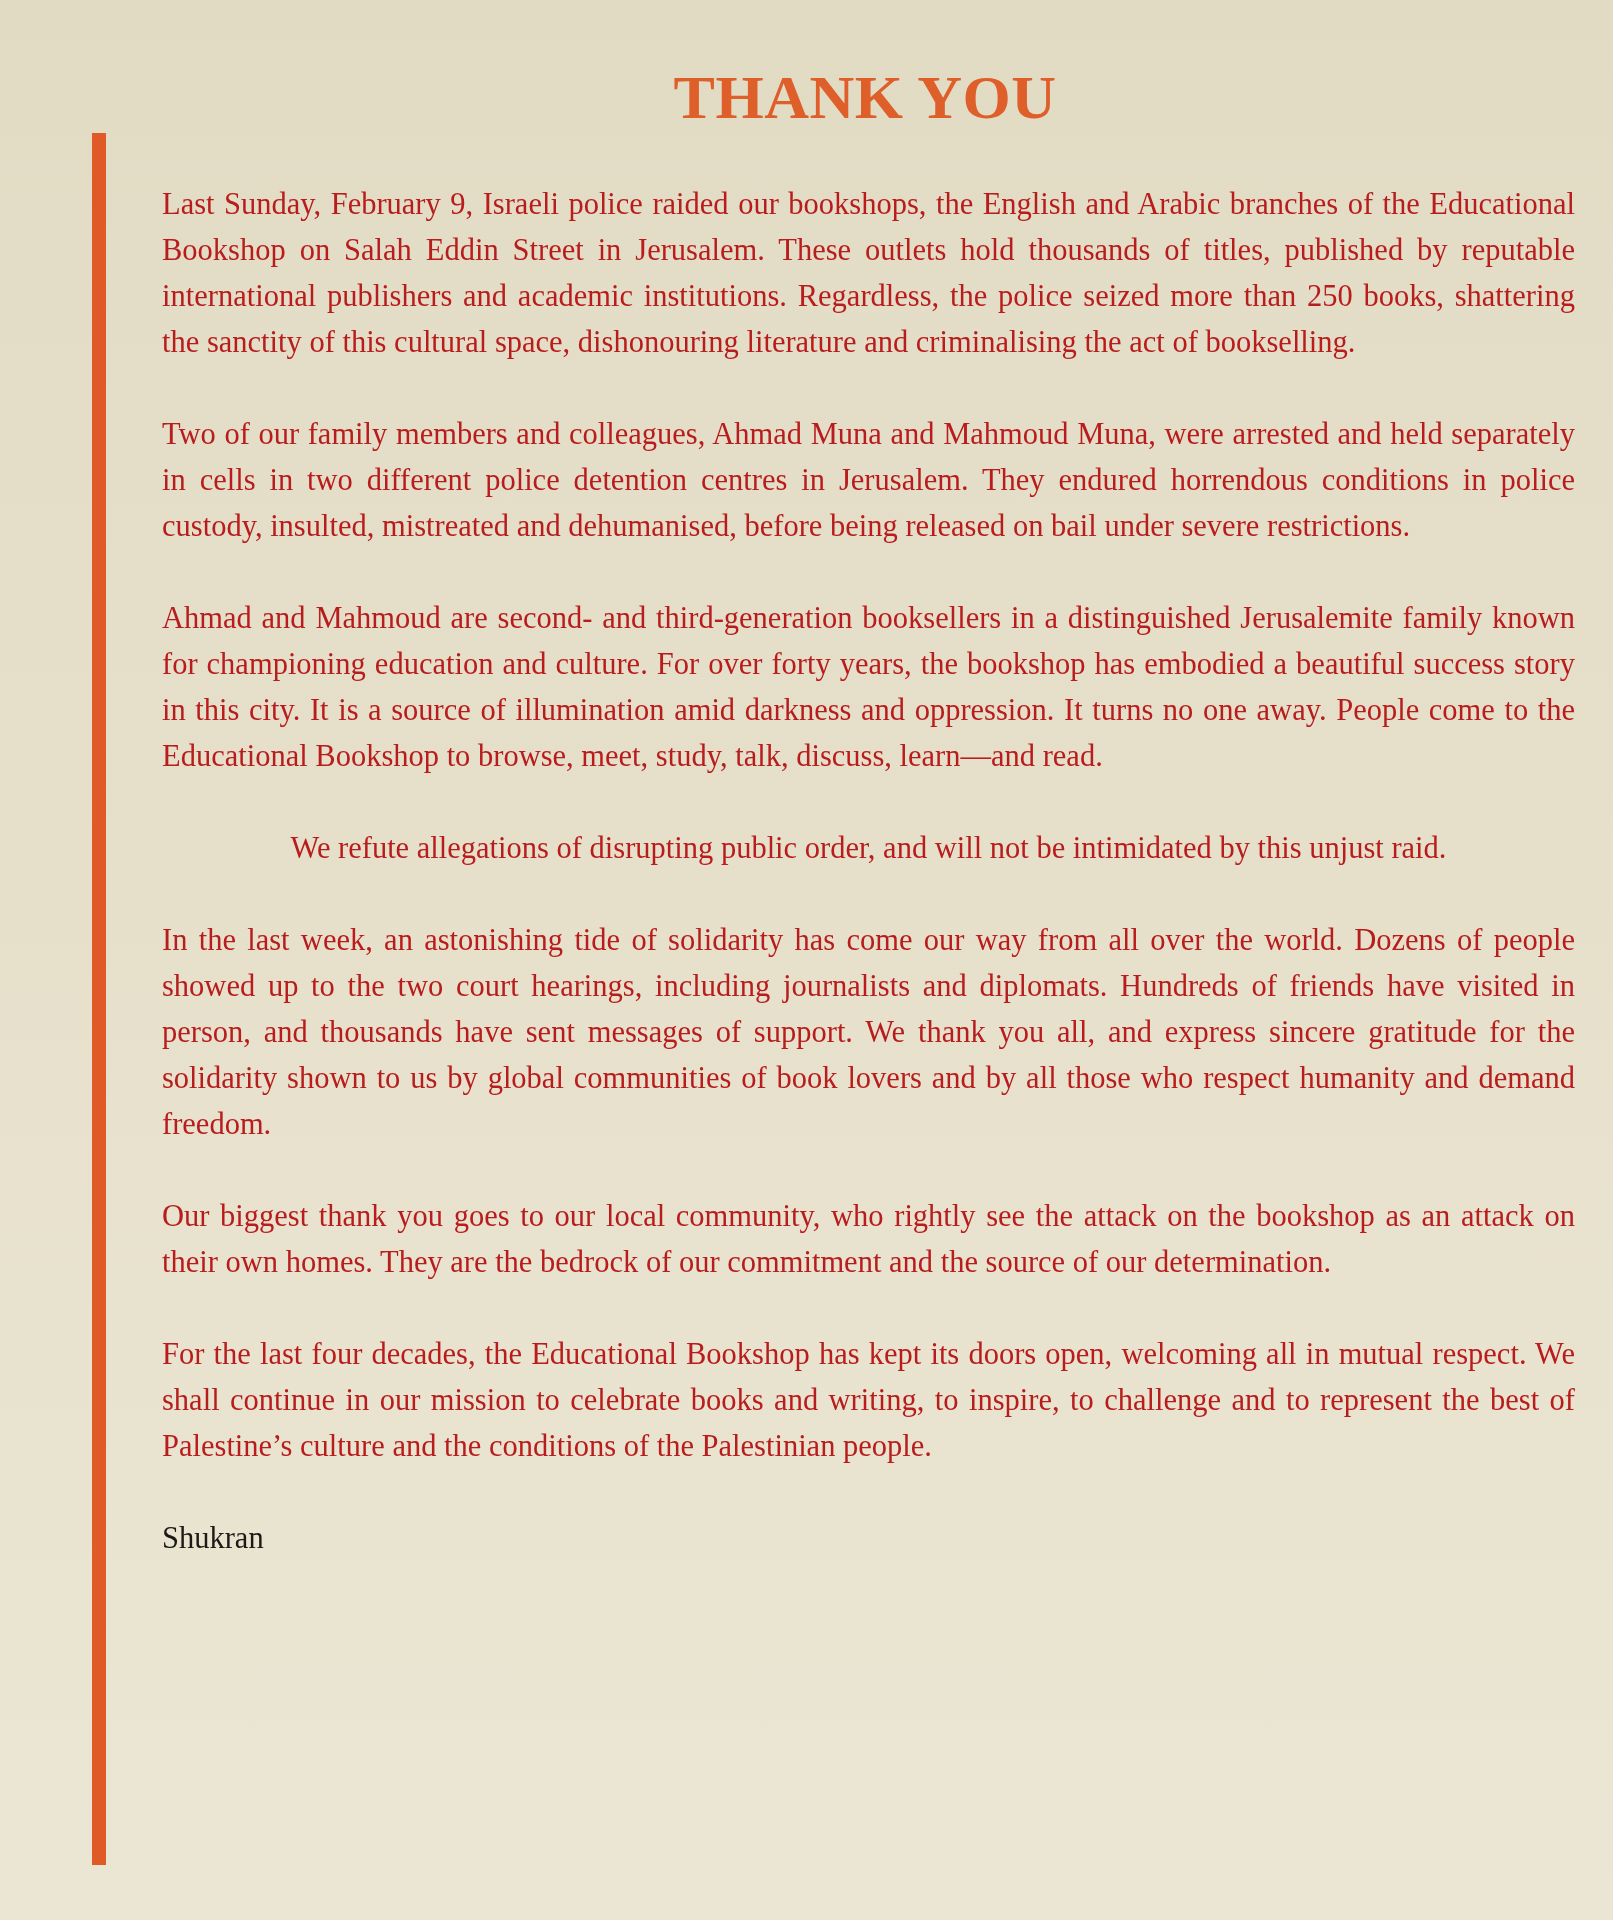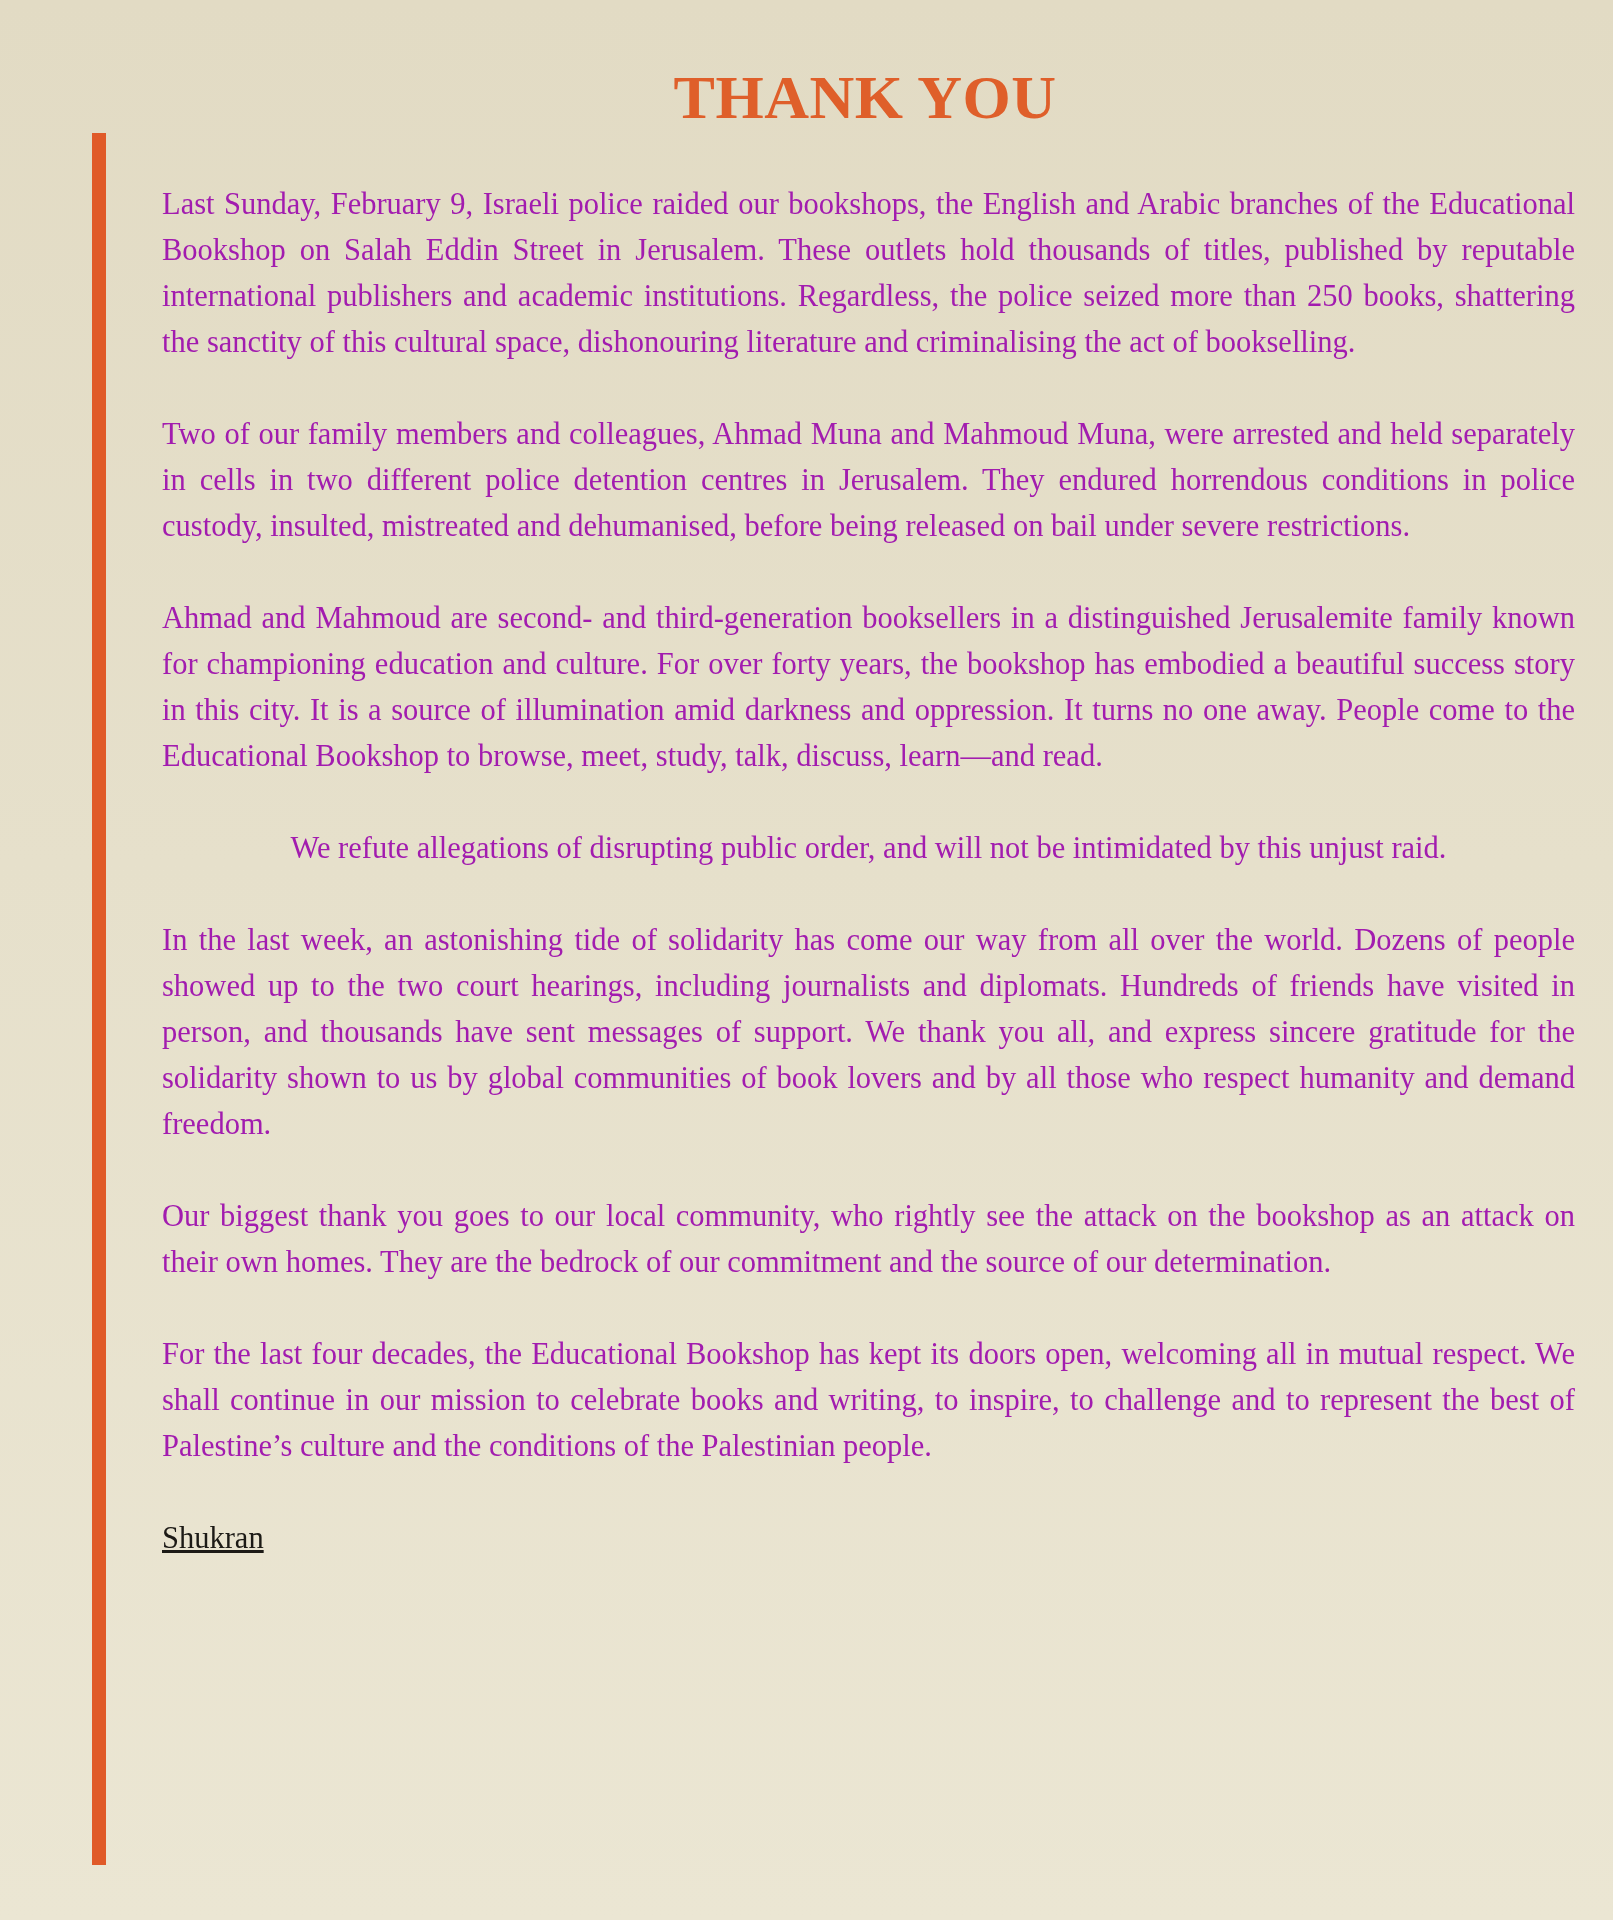--- a/index.html
+++ b/index.html
@@ -48,34 +48,33 @@
       position: absolute;
       left: 138px;
       top: 181px;
       width: 1413px;
     }
     .para {
       margin: 0 0 46px 0;
       font-size: 30.5px;
       line-height: 46px;
       text-align: justify;
-      color: #a21caf;
+      color: #b91c1c;
     }
     .para.single {
       text-align: center;
     }
     .signoff {
       margin: 0;
       font-size: 30.5px;
       line-height: 46px;
       color: #1c1a16;
     }
     .signoff div {
       display: block;
-      text-decoration: underline;
     }
   </style>
 </head>
 <body>
 
 <div class="page">
   <div class="accent-bar"></div>
 
   <h1 class="title">THANK YOU</h1>
 

